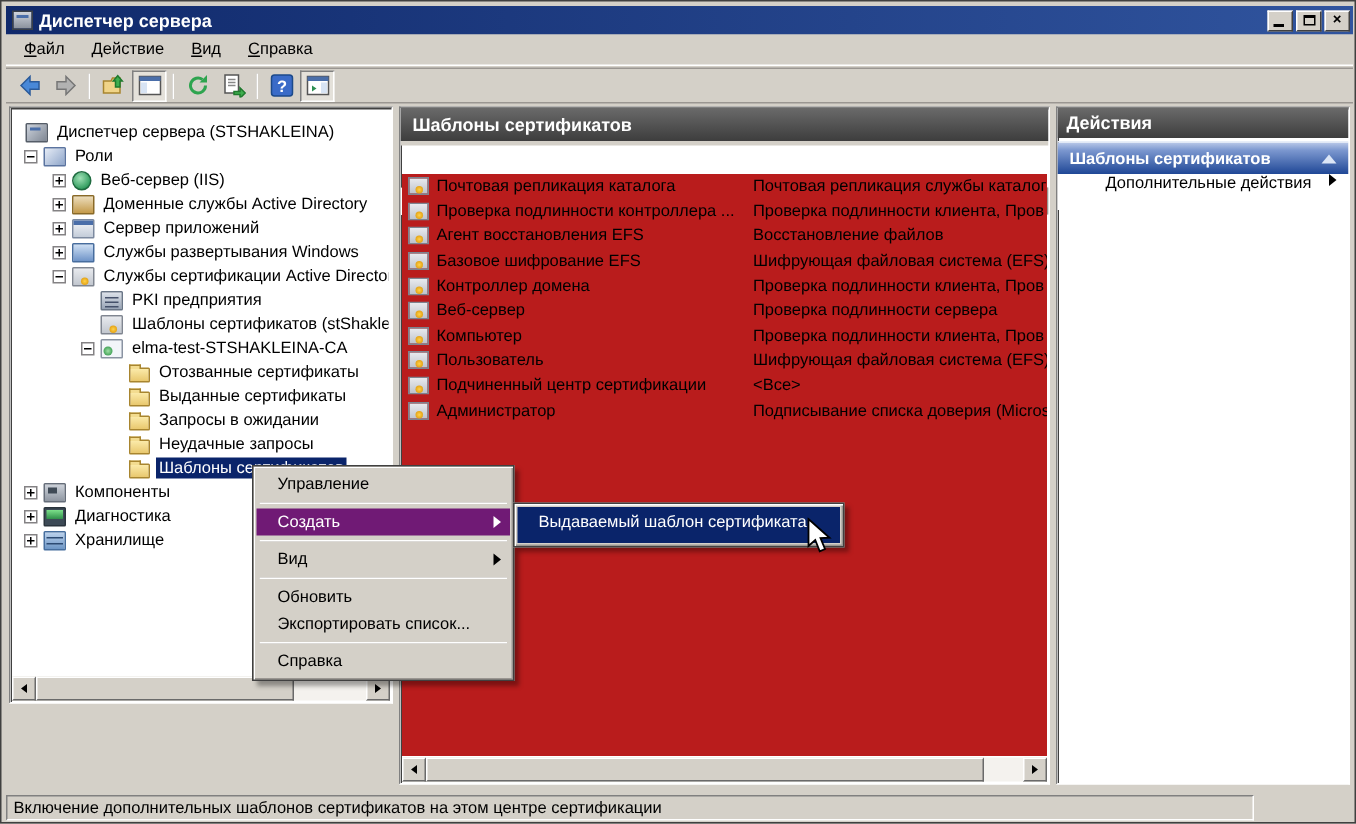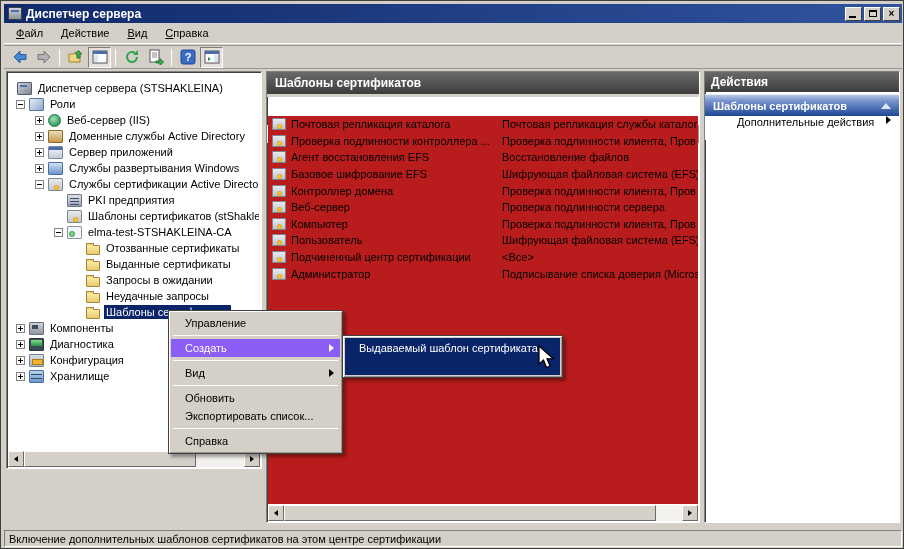--- a/index.html
+++ b/index.html
@@ -109,38 +109,38 @@
   
   .hscroll { position:absolute; left:1px; right:1px; bottom:1px; height:16px; background:#f4f2ee; }
   .sb-btn { position:absolute; top:0; width:16px; height:16px; background:#d4d0c8;
     border:1px solid; border-color:#fff #6a6a6a #6a6a6a #fff; display:flex; align-items:center; justify-content:center; }
   .sb-btn.left { left:0; } .sb-btn.right { right:0; }
   .tri-l { width:0;height:0;border-top:3px solid transparent;border-bottom:3px solid transparent;border-right:4px solid #000; }
   .tri-r { width:0;height:0;border-top:3px solid transparent;border-bottom:3px solid transparent;border-left:4px solid #000; }
   .sb-thumb { position:absolute; top:0; height:16px; background:#d4d0c8; border:1px solid; border-color:#fff #6a6a6a #6a6a6a #fff; }
 
   
-  .status { position:absolute; left:3px; top:527px; width:898px; height:19px; background:#d4d0c8; padding-top:2px; }
+  .status { position:absolute; left:3px; top:527px; width:832px; height:19px; background:#d4d0c8; padding-top:2px; }
   .status .field { height:17px; border:1px solid; border-color:#808080 #fff #fff #808080;
     display:flex; align-items:center; padding-left:4px; background:#d4d0c8; }
 
   
   .cmenu { position:absolute; left:167px; top:309px; width:175px; z-index:50; background:#d4d0c8;
     border:1px solid #404040; box-shadow: inset 1px 1px 0 #fff, inset -1px -1px 0 #9a9691, 3px 3px 3px rgba(0,0,0,.35);
     padding:3px 2px; }
   .cmi { height:18px; line-height:18px; padding:0 16px 0 14px; position:relative; white-space:nowrap; }
-  .cmi.hl { background:#8b5cf6; color:#fff; }
+  .cmi.hl { background:#701a75; color:#fff; }
   .cmi .sub { position:absolute; right:6px; top:5px; width:0; height:0;
     border-top:4px solid transparent; border-bottom:4px solid transparent; border-left:5px solid currentColor; }
   .csep { height:1px; background:#9a9691; border-bottom:1px solid #fff; margin:3px 2px; }
 
   .smenu { position:absolute; left:341px; top:334px; width:221px; z-index:51; background:#d4d0c8;
     border:1px solid #404040; box-shadow: inset 1px 1px 0 #fff, inset -1px -1px 0 #9a9691, 3px 3px 3px rgba(0,0,0,.35);
     padding:2px; }
-  .smi { height:37px; line-height:20px; padding-left:14px; background:#0a246a; color:#fff; white-space:nowrap; }
+  .smi { height:24px; line-height:20px; padding-left:14px; background:#0a246a; color:#fff; white-space:nowrap; }
 
   .cursor { position:absolute; left:536px; top:344px; z-index:60; }
 </style>
 </head>
 <body>
 
 <div class="screen">
 
   <div class="titlebar">
     <span class="ticon-app"></span>
@@ -315,27 +315,20 @@
           </span>
           <span class="ticon i-comp"></span>
           <span class="tlabel">Компоненты</span>
         </div>
       <div class="trow lvl1">
           <span class="tslot">
             <span class="tbox plus"></span>
           </span>
           <span class="ticon i-diag"></span>
           <span class="tlabel">Диагностика</span>
-        </div>
-      <div class="trow lvl1">
-          <span class="tslot">
-            <span class="tbox plus"></span>
-          </span>
-          <span class="ticon i-conf"></span>
-          <span class="tlabel">Конфигурация</span>
         </div>
       <div class="trow lvl1">
           <span class="tslot">
             <span class="tbox plus"></span>
           </span>
           <span class="ticon i-stor"></span>
           <span class="tlabel">Хранилище</span>
         </div>
     </div>
     <div class="hscroll">

